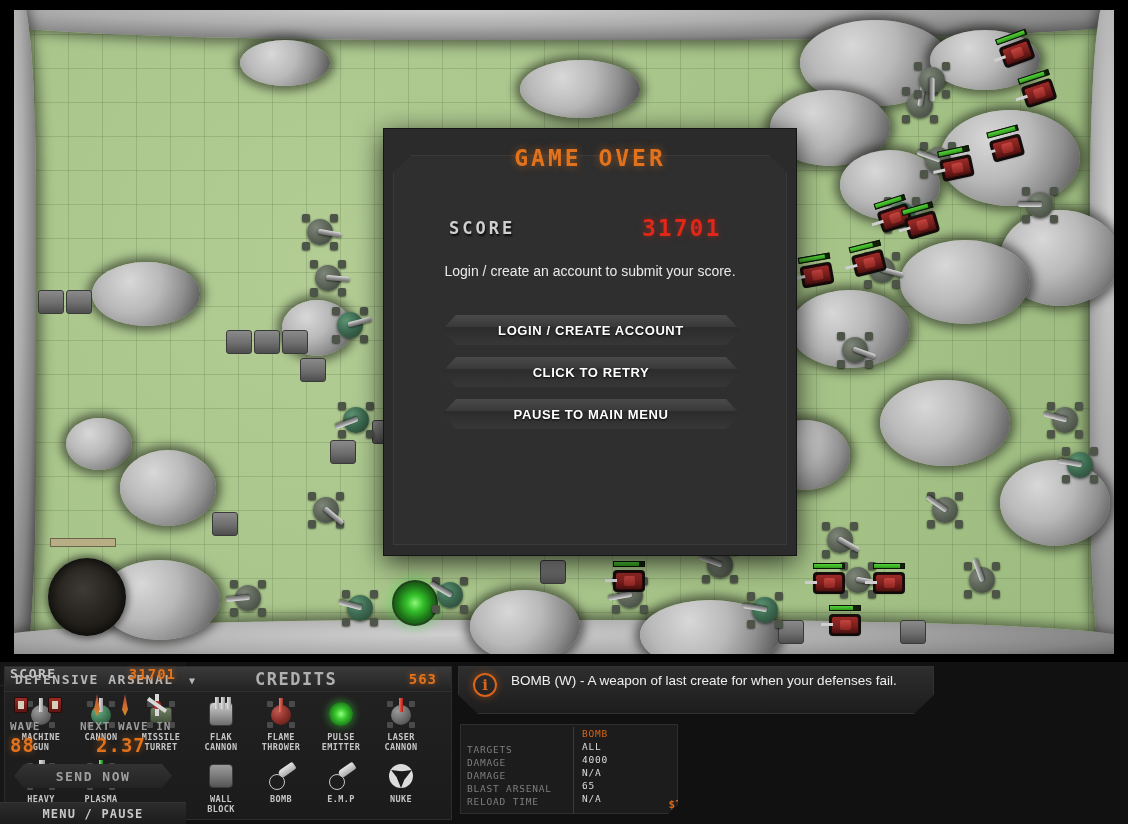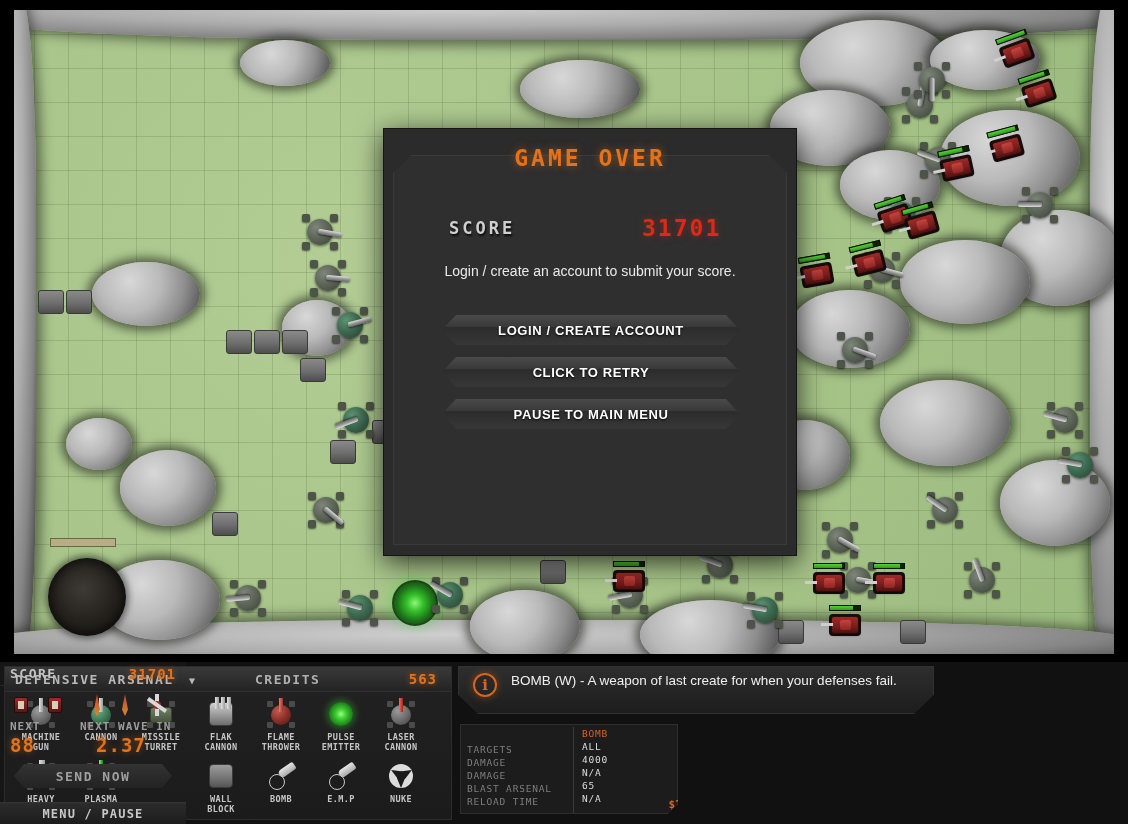--- a/index.html
+++ b/index.html
@@ -191,21 +191,21 @@
   .atitle{
     margin-left:10px;
     font-family:"DejaVu Sans Mono", monospace;
     font-size:13px; font-weight:bold; letter-spacing:1.5px; color:#b9b9b9;
     cursor:pointer;
   }
   .caret{ margin-left:6px; color:#b9b9b9; font-size:10px; }
   .credlbl{
     position:absolute; left:250px;
     font-family:"DejaVu Sans Mono", monospace;
-    font-size:13px; font-weight:bold; letter-spacing:1.5px; color:#b0b0b0;
+    font-size:17px; font-weight:bold; letter-spacing:1.5px; color:#b0b0b0;
   }
   .credval{
     position:absolute; right:14px;
     font-family:"DejaVu Sans Mono", monospace;
     font-size:14px; font-weight:bold; letter-spacing:1px; color:#e2721c;
     text-shadow:0 0 6px rgba(226,114,28,.6);
   }
   .wrow{ position:absolute; left:6px; width:436px; height:60px; display:flex; }
   .wrow.r1{ top:30px; }
   .wrow.r2{ top:92px; }
@@ -963,21 +963,21 @@
               <div class="b"></div>
               <div class="c"></div>
             </div>
           <div class="mspike" style="left:86px;top:2px;"></div>
           <div class="mspike" style="left:114px;top:2px;"></div>
           <div class="mstar" style="left:138px;top:2px;">
               <div class="core"></div>
             </div>
         </div>
         <div class="wlblrow">
-          <span class="wlbl a">NEXT</span>
+          <span class="wlbl a">WAVE</span>
           <span class="wlbl b">NEXT WAVE IN</span>
         </div>
         <div class="wvalrow">
           <span class="wval a">88</span>
           <span class="wval b">2.37</span>
         </div>
       </div>
 
       <div class="sendbtn">SEND NOW</div>
       <div class="menubtn">MENU / PAUSE</div>

